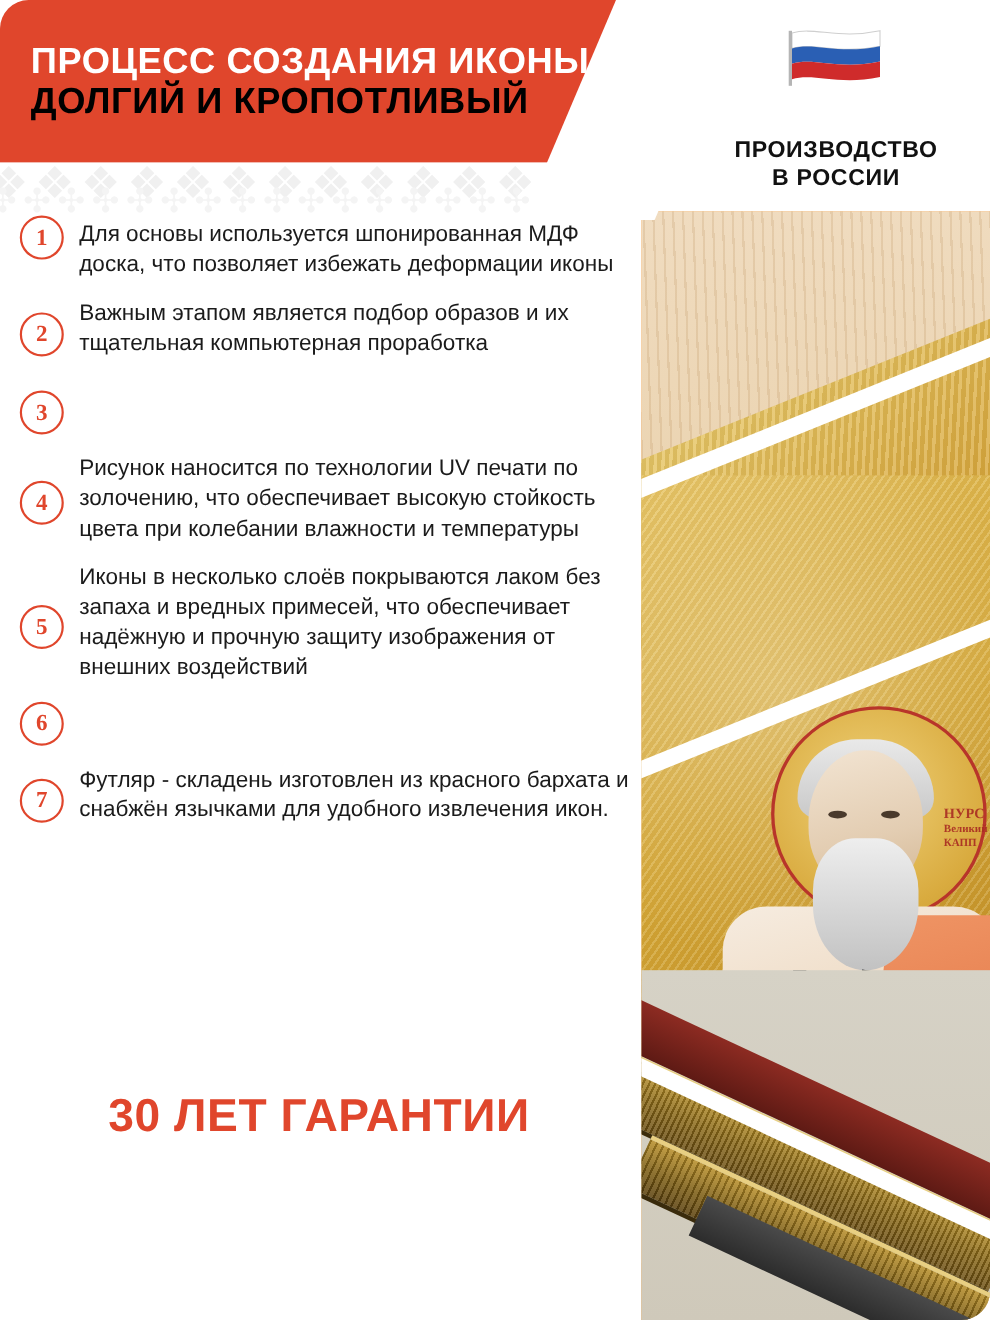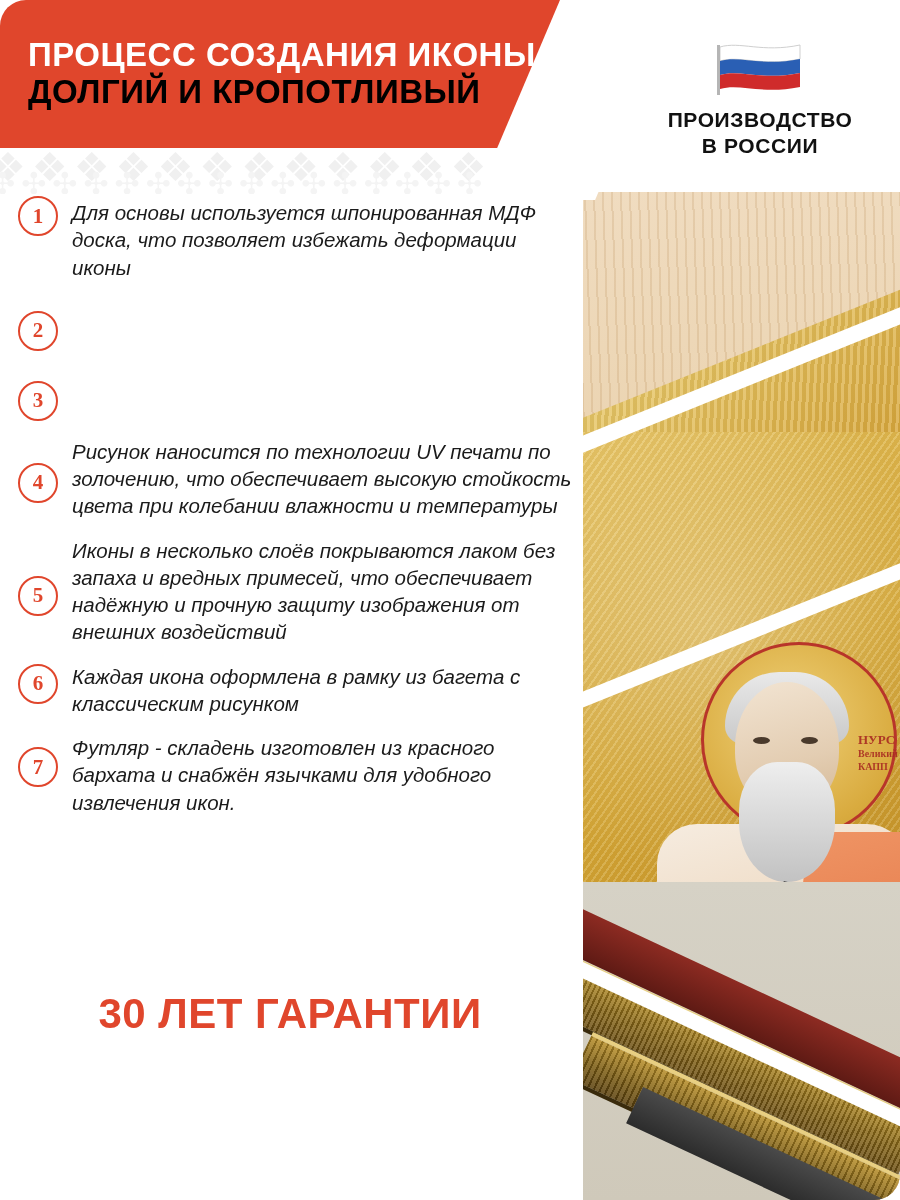--- a/index.html
+++ b/index.html
@@ -64,21 +64,21 @@
 
   .header-right {
     position: absolute;
     top: 0;
     left: 620px;
     width: 280px;
     height: 175px;
     display: flex;
     flex-direction: column;
     align-items: center;
-    justify-content: center;
+    justify-content: space-between;
     padding-top: 24px;
     box-sizing: border-box;
   }
 
   .flag {
     width: 88px;
     height: 58px;
     position: relative;
     margin-bottom: 8px;
   }
@@ -373,21 +373,20 @@
     margin-right: 14px;
     box-sizing: border-box;
     font-family: "Liberation Serif", serif;
   }
   .item-text {
     color: #1b1b1b;
     font-size: 20.5px;
     line-height: 1.33;
     padding-top: 3px;
     max-width: 500px;
-    font-style: italic;
   }
 
   .guarantee {
     position: absolute;
     top: 990px;
     left: 0;
     width: 580px;
     text-align: center;
     color: #e0462c;
     font-size: 42px;
@@ -480,39 +479,39 @@
 
   <div class="list">
 
     <div class="item c1">
       <div class="num">1</div>
       <div class="item-text">Для основы используется шпонированная МДФ доска, что позволяет избежать деформации иконы</div>
     </div>
 
     <div class="item c2">
       <div class="num">2</div>
+      <div class="item-text">Важным этапом является подбор образов и их тщательная компьютерная проработка</div>
     </div>
 
     <div class="item c3">
       <div class="num">3</div>
     </div>
 
     <div class="item c4">
       <div class="num">4</div>
       <div class="item-text">Рисунок наносится по технологии UV печати по золочению, что обеспечивает высокую стойкость цвета при колебании влажности и температуры</div>
     </div>
 
     <div class="item c5">
       <div class="num">5</div>
       <div class="item-text">Иконы в несколько слоёв покрываются лаком без запаха и вредных примесей, что обеспечивает надёжную и прочную защиту изображения от внешних воздействий</div>
     </div>
 
     <div class="item c6">
       <div class="num">6</div>
-      <div class="item-text">Каждая икона оформлена в рамку из багета с классическим рисунком</div>
     </div>
 
     <div class="item c7">
       <div class="num">7</div>
       <div class="item-text">Футляр - складень изготовлен из красного бархата и снабжён язычками для удобного извлечения икон.</div>
     </div>
 
   </div>
 
   <div class="guarantee">30 ЛЕТ ГАРАНТИИ</div>

